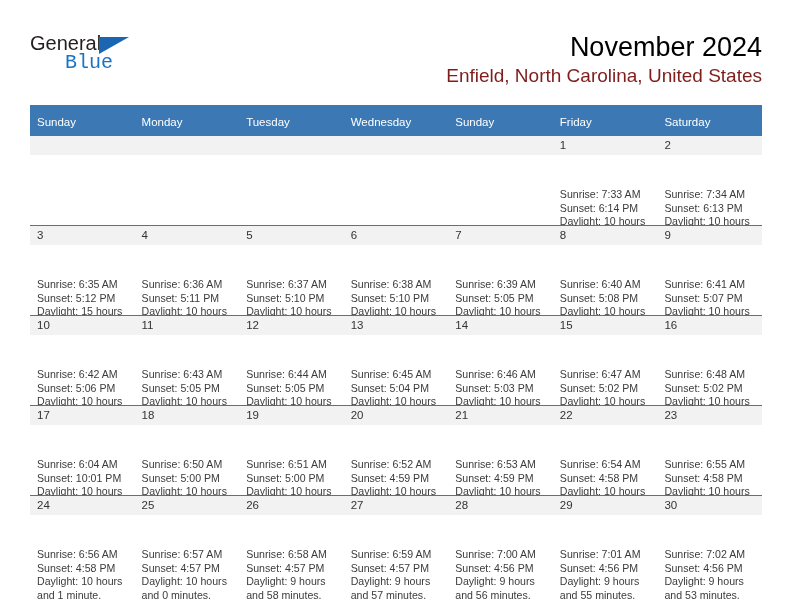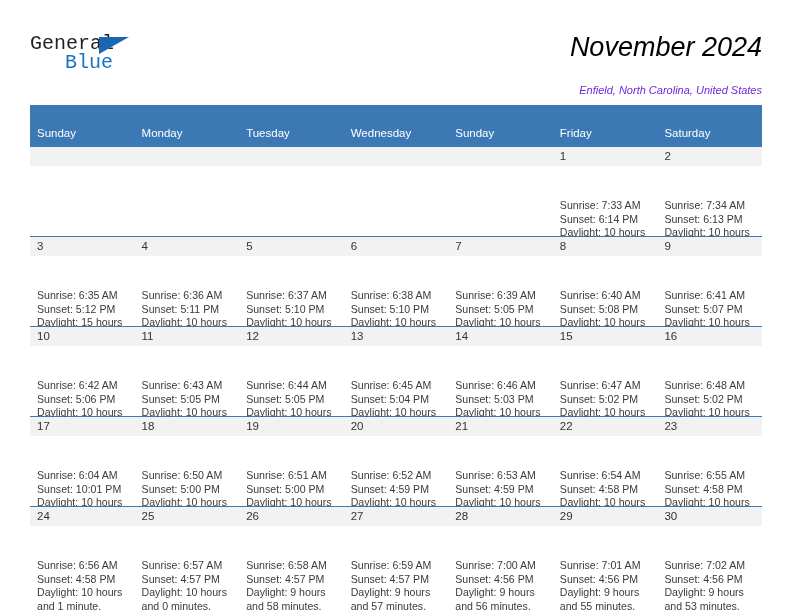--- a/index.html
+++ b/index.html
@@ -38,21 +38,21 @@
     width: 120px;
     height: 48px;
   }
   .logo-general {
     position: absolute;
     left: 0;
     top: 0;
     font-size: 20px;
     letter-spacing: 0px;
     color: #231f20;
-    font-family: Liberation Mono, monospace;
+    font-family: Liberation Sans, sans-serif;
   }
   .logo-blue {
     position: absolute;
     left: 35px;
     top: 19px;
     font-size: 20px;
     color: #1a73c4;
     font-family: Liberation Mono, monospace;
   }
   .logo-tri {
@@ -63,55 +63,54 @@
     height: 0;
     border-left: 30px solid #1a66b3;
     border-bottom: 17px solid transparent;
   }
 
   .title-block {
     position: absolute;
     right: 0;
     top: 0;
     text-align: right;
-    font-style: italic;
   }
   .cal-title {
     font-size: 27px;
     color: #000000;
     line-height: 34px;
     white-space: nowrap;
     font-weight: normal;
     margin: 0;
   }
   .cal-subtitle {
-    font-size: 11px;
-    color: #6d28d9;
+    font-size: 19px;
+    color: #7f1d1d;
     line-height: 20px;
-    margin-top: 16px;
+    margin-top: 2px;
     white-space: nowrap;
   }
 
   
   .calendar {
     position: absolute;
     left: 30px;
     top: 105px;
     width: 732px;
     border-collapse: collapse;
     table-layout: fixed;
   }
 
   .dow-row th {
     background: #3b78b4;
     color: #ffffff;
     font-size: 11.5px;
     font-weight: normal;
     text-align: left;
-    padding: 19px 0 5px 7px;
+    padding: 8px 0 5px 7px;
     height: 18px;
     vertical-align: middle;
     border: none;
   }
 
   .week-row td {
     vertical-align: top;
     padding: 0;
     border-top: 1px solid #3b78b4;
     height: 89px;

